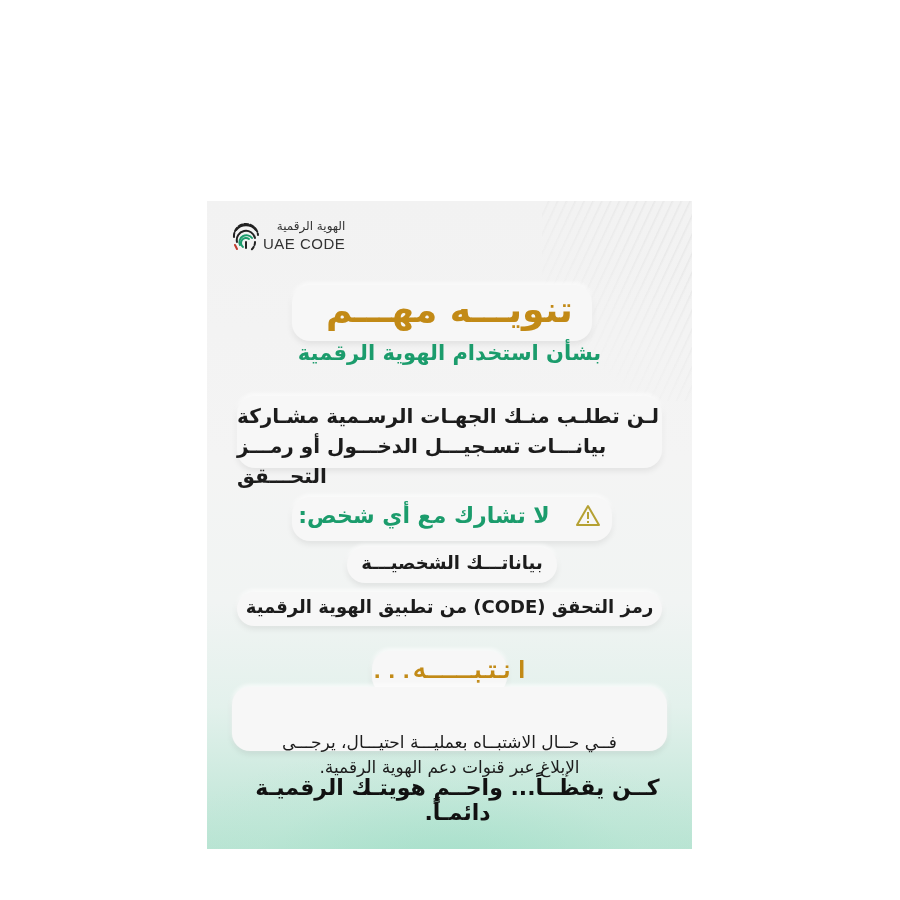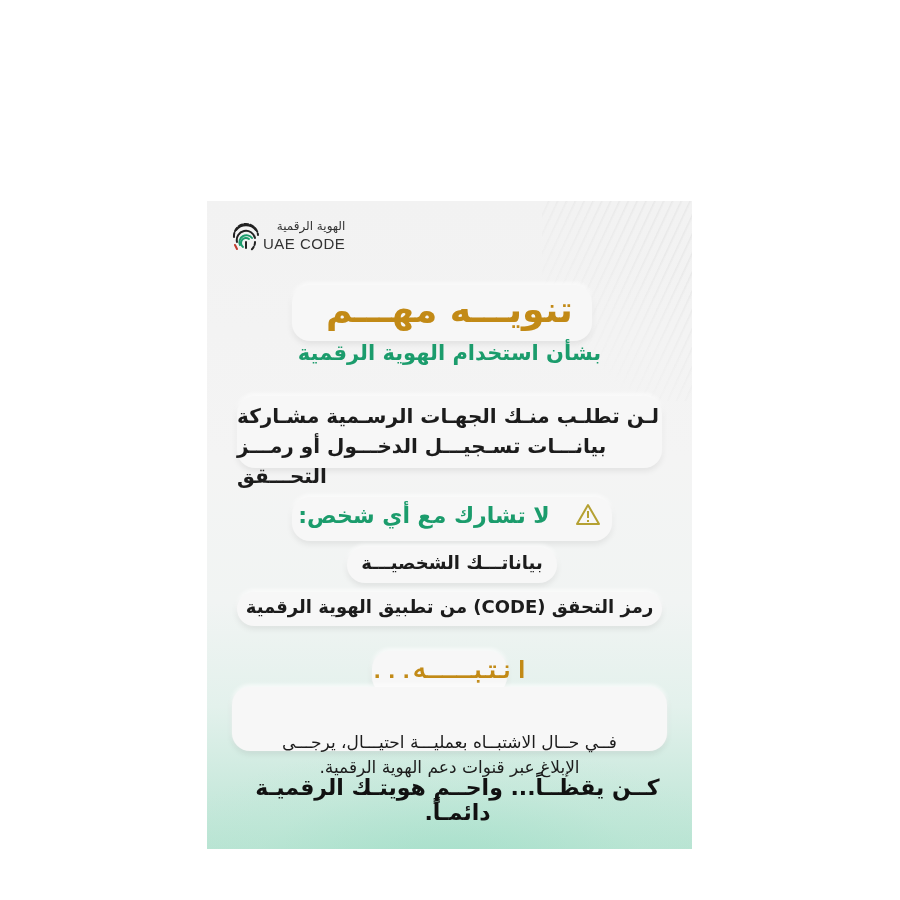--- a/index.html
+++ b/index.html
@@ -38,21 +38,21 @@
     position:absolute; left:0; right:0; top:140px; font-size:21px; font-weight:bold; color:#1b9c6c;
     text-align:center; direction:rtl;
   }
   .notice-pill { left:30px; top:195px; width:425px; height:72px; }
   .notice {
     position:absolute; left:30px; width:425px; top:200px; font-size:20px; font-weight:bold; color:#1c1c1c;
     line-height:30px; text-align:left; direction:rtl;
   }
   .warn-pill { left:85px; top:296px; width:320px; height:44px; }
   .warn-row {
-    position:absolute; left:0; right:0; top:302px; display:flex; justify-content:center; align-items:flex-start;
+    position:absolute; left:0; right:0; top:302px; display:flex; justify-content:center; align-items:flex-end;
     direction:rtl; gap:25px;
   }
   .warn-text { font-size:22px; font-weight:bold; color:#1b9c6c; }
   .warn-icon svg { width:26px; height:24px; display:block; }
   .item1-pill { left:140px; top:346px; width:210px; height:36px; }
   .item1 {
     position:absolute; left:140px; width:210px; top:351px; font-size:18px; font-weight:bold; color:#1c1c1c;
     text-align:center; direction:rtl;
   }
   .item2-pill { left:30px; top:391px; width:425px; height:34px; }

